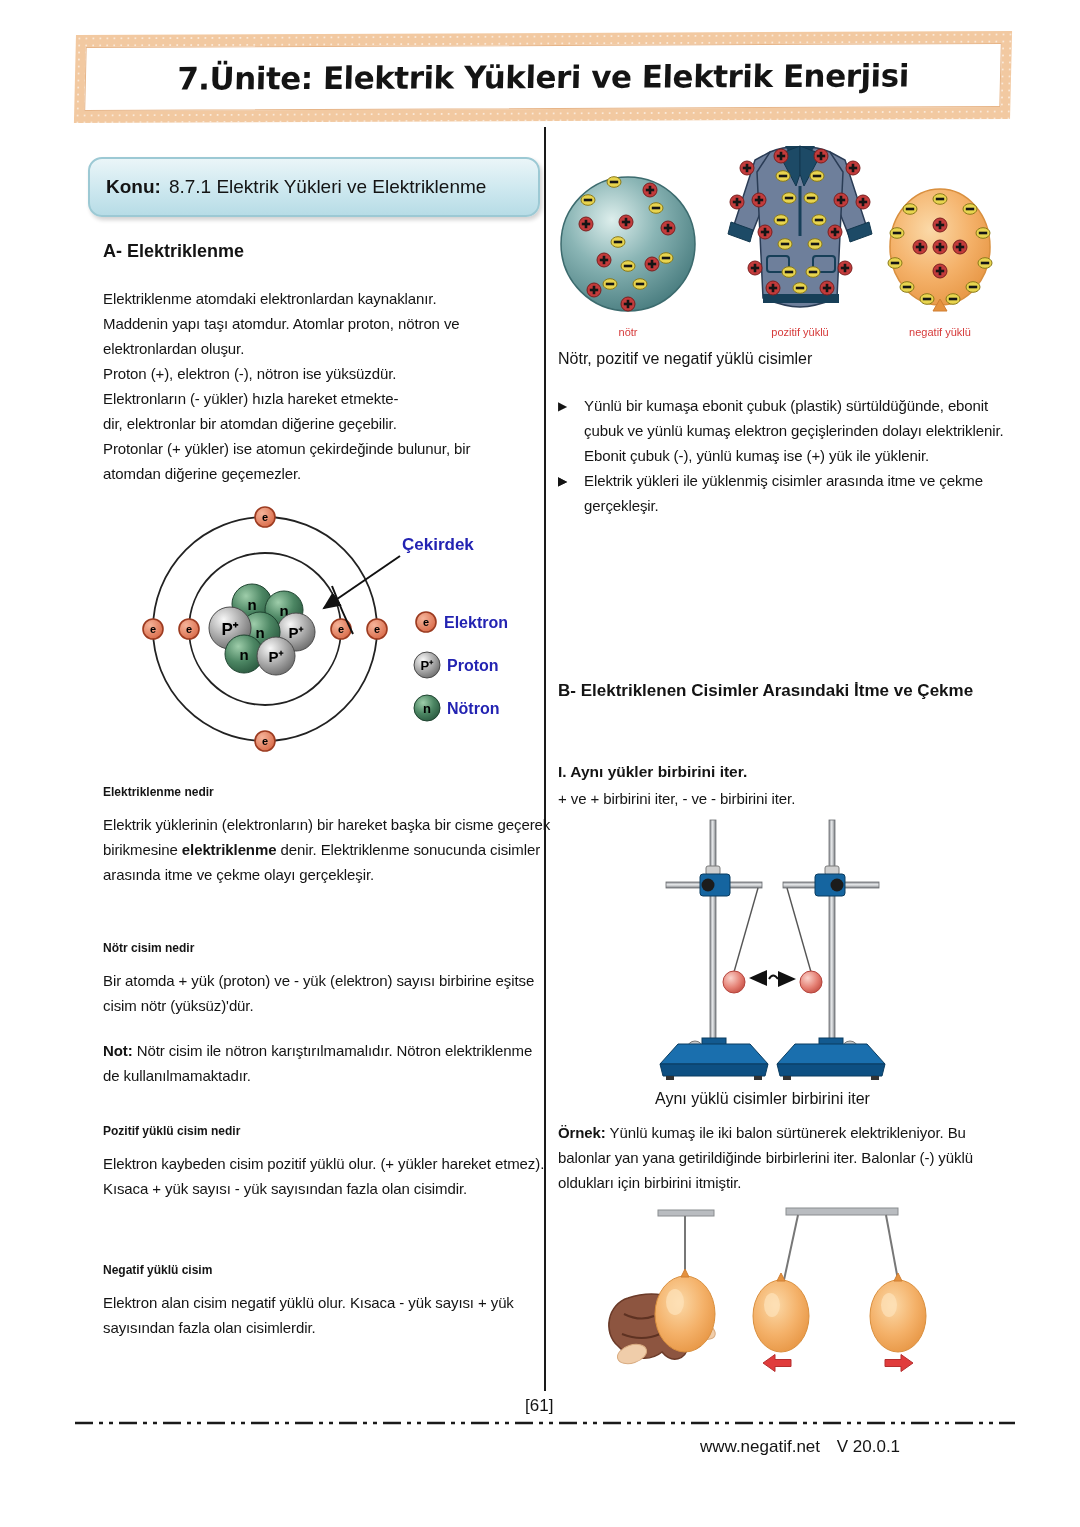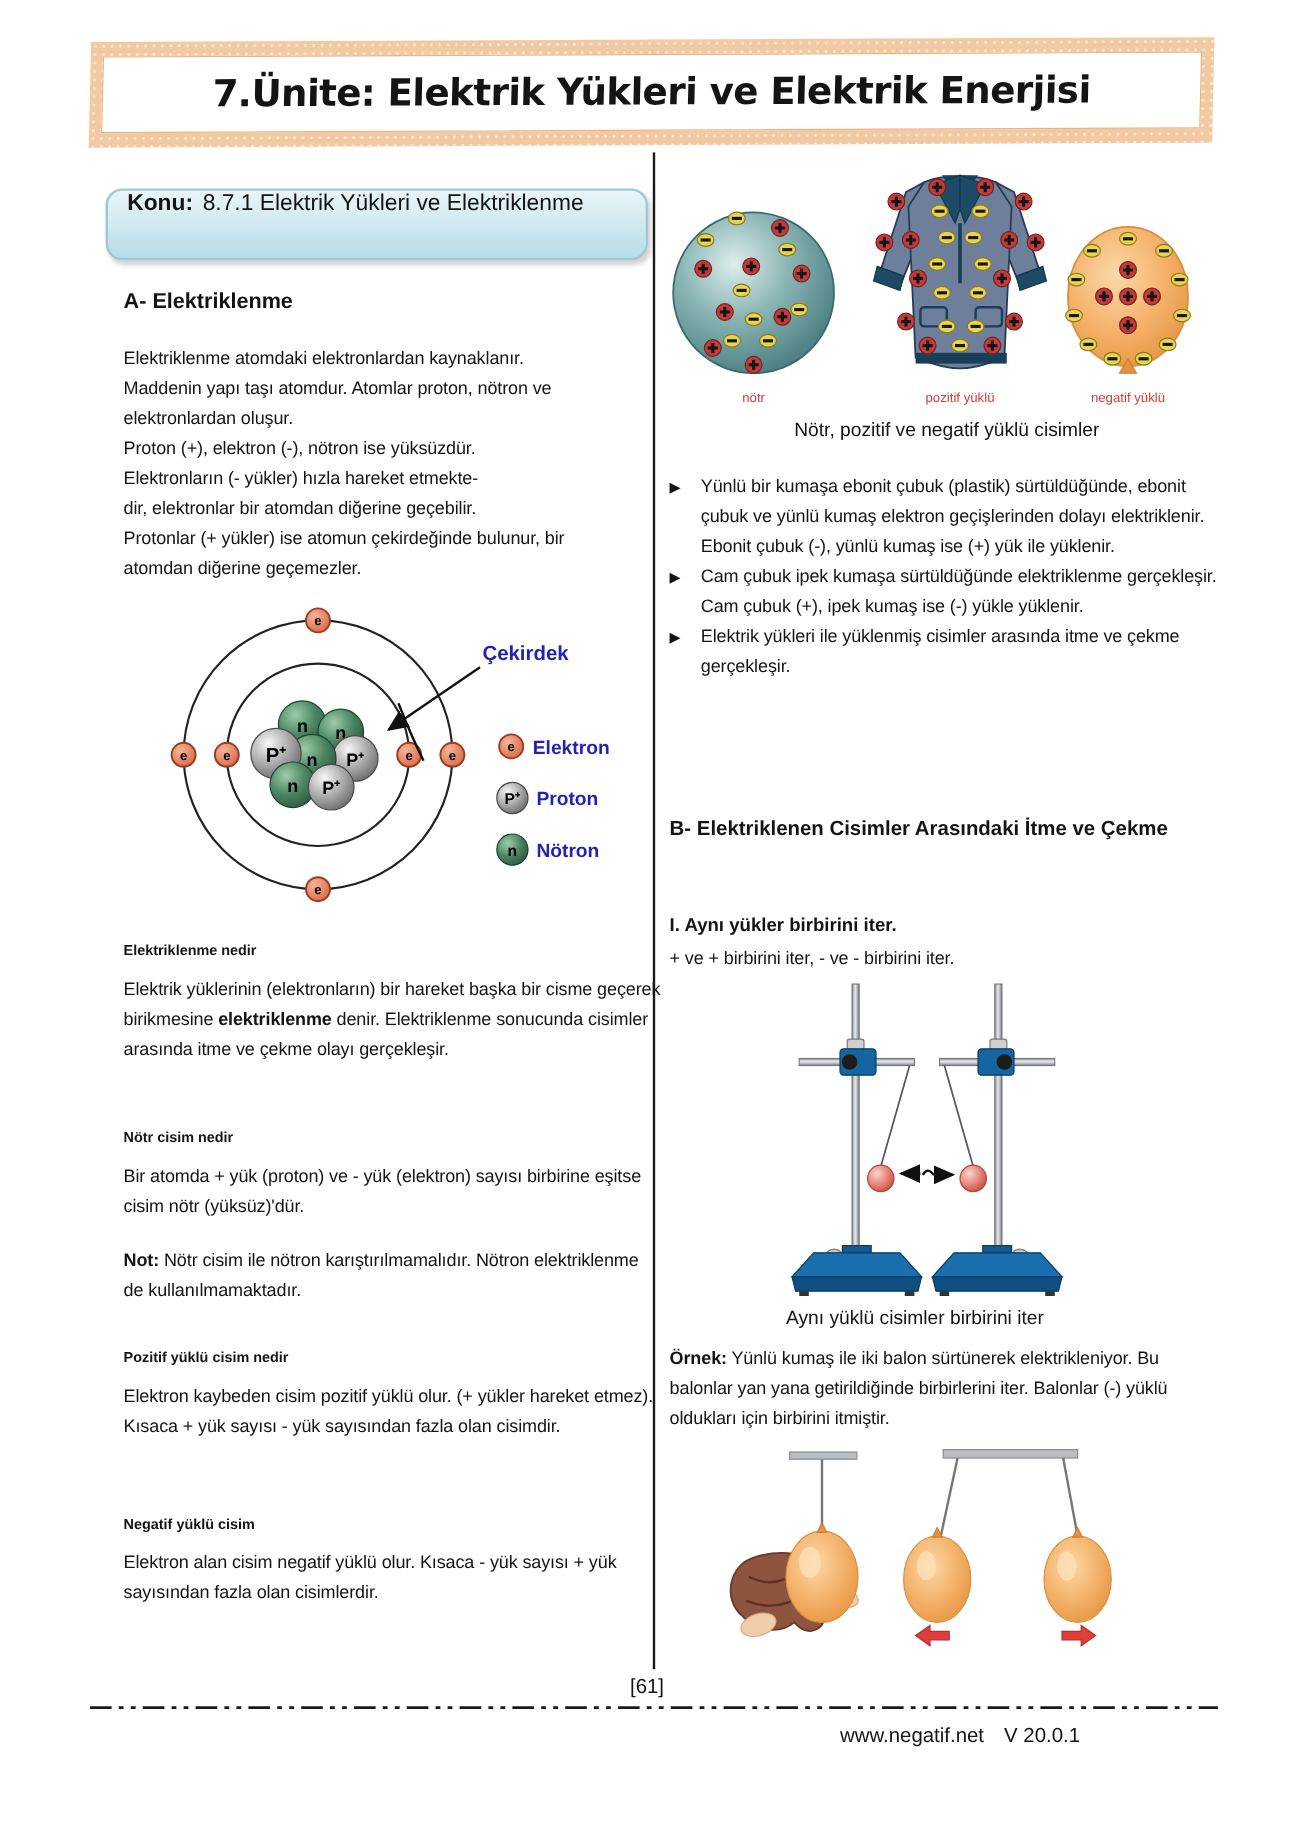--- a/index.html
+++ b/index.html
@@ -18,31 +18,31 @@
     transform:skewX(-1.6deg) rotate(-0.25deg);}
   .banner-inner{position:absolute;left:10px;right:10px;top:12px;bottom:12px;background:#fff;
     border:1px solid #e7b588;display:flex;align-items:center;justify-content:center}
   .banner-title{font-family:"DejaVu Sans",sans-serif;font-weight:bold;font-size:31px;letter-spacing:-0.5px}
 
   .divider{left:544px;top:127px;width:2px;height:1264px;background:#1a1a1a}
 
   
   .konu-box{left:88px;top:157px;width:452px;height:60px;border:2px solid var(--konu-box-border);
     border-radius:14px;background:linear-gradient(180deg,#eaf5f8 0%,var(--konu-box-bg) 55%,#b7dce6 100%);
-    box-shadow:2px 3px 4px rgba(0,0,0,.18);display:flex;align-items:flex-start;padding:0 16px;font-size:19px}
+    box-shadow:2px 3px 4px rgba(0,0,0,.18);display:flex;align-items:center;padding:0 16px;font-size:19px}
   .konu-box b{margin-right:8px}
 
   .h-a{font-size:18px;font-weight:bold}
   .body-text{font-size:15px;line-height:25px;letter-spacing:-0.1px}
   .pre-line{white-space:pre-line}
   .sub-title{font-size:12px;font-weight:bold}
 
   
   .obj-label{position:absolute;top:188px;transform:translateX(-50%);font-size:11px;font-weight:normal;color:var(--label-red)}
-  .fig-caption{position:absolute;top:212px;left:0;width:100%;text-align:center;font-size:16px}
+  .fig-caption{position:absolute;top:212px;left:0;width:100%;font-size:16px}
 
   .bullets{list-style:none;font-size:15px;line-height:25px}
   .bullets li{position:relative;padding-left:26px;letter-spacing:-0.1px}
   .bullets .bmark{position:absolute;left:0;top:1px;font-size:12px}
 
   .h-b{font-size:17px;font-weight:bold;line-height:30px}
   .rule-title{font-size:15.5px;font-weight:bold}
   .stands-caption{font-size:16px;}
 
   .footer-text{font-size:17px}
@@ -290,21 +290,21 @@
       </g>
     </svg>
     <span class="obj-label" style="left:70px">nötr</span>
     <span class="obj-label" style="left:242px">pozitif yüklü</span>
     <span class="obj-label" style="left:382px">negatif yüklü</span>
     <div class="fig-caption">Nötr, pozitif ve negatif yüklü cisimler</div>
   </div>
 
   <ul class="abs bullets" style="left:558px;top:393px;width:458px">
     <li><span class="bmark">▶</span><span>Yünlü bir kumaşa ebonit çubuk (plastik) sürtüldüğünde, ebonit çubuk ve yünlü kumaş elektron geçişlerinden dolayı elektriklenir. Ebonit çubuk (-), yünlü kumaş ise (+) yük ile yüklenir.</span></li>
-    <li><span class="bmark">▶</span><span>Cam çubuk ipek kumaşa sürtüldüğünde elektriklenme gerçekleşir. Cam çubuk (+), ipek kumaş ise (-) yükle yüklenir.</span></li>
+    <li><span class="bmark">▶</span></li>
     <li><span class="bmark">▶</span><span>Elektrik yükleri ile yüklenmiş cisimler arasında itme ve çekme gerçekleşir.</span></li>
   </ul>
 
   <div class="abs h-b" style="left:558px;top:676px;width:440px">B- Elektriklenen Cisimler Arasındaki İtme ve Çekme</div>
 
   <div class="abs rule-title" style="left:558px;top:763px">I. Aynı yükler birbirini iter.</div>
   <div class="abs body-text" style="left:558px;top:786px;width:458px">+ ve + birbirini iter, - ve - birbirini iter.</div>
 
   <svg class="abs" style="left:650px;top:812px" width="245" height="272" viewBox="0 0 245 272">
     <g>

